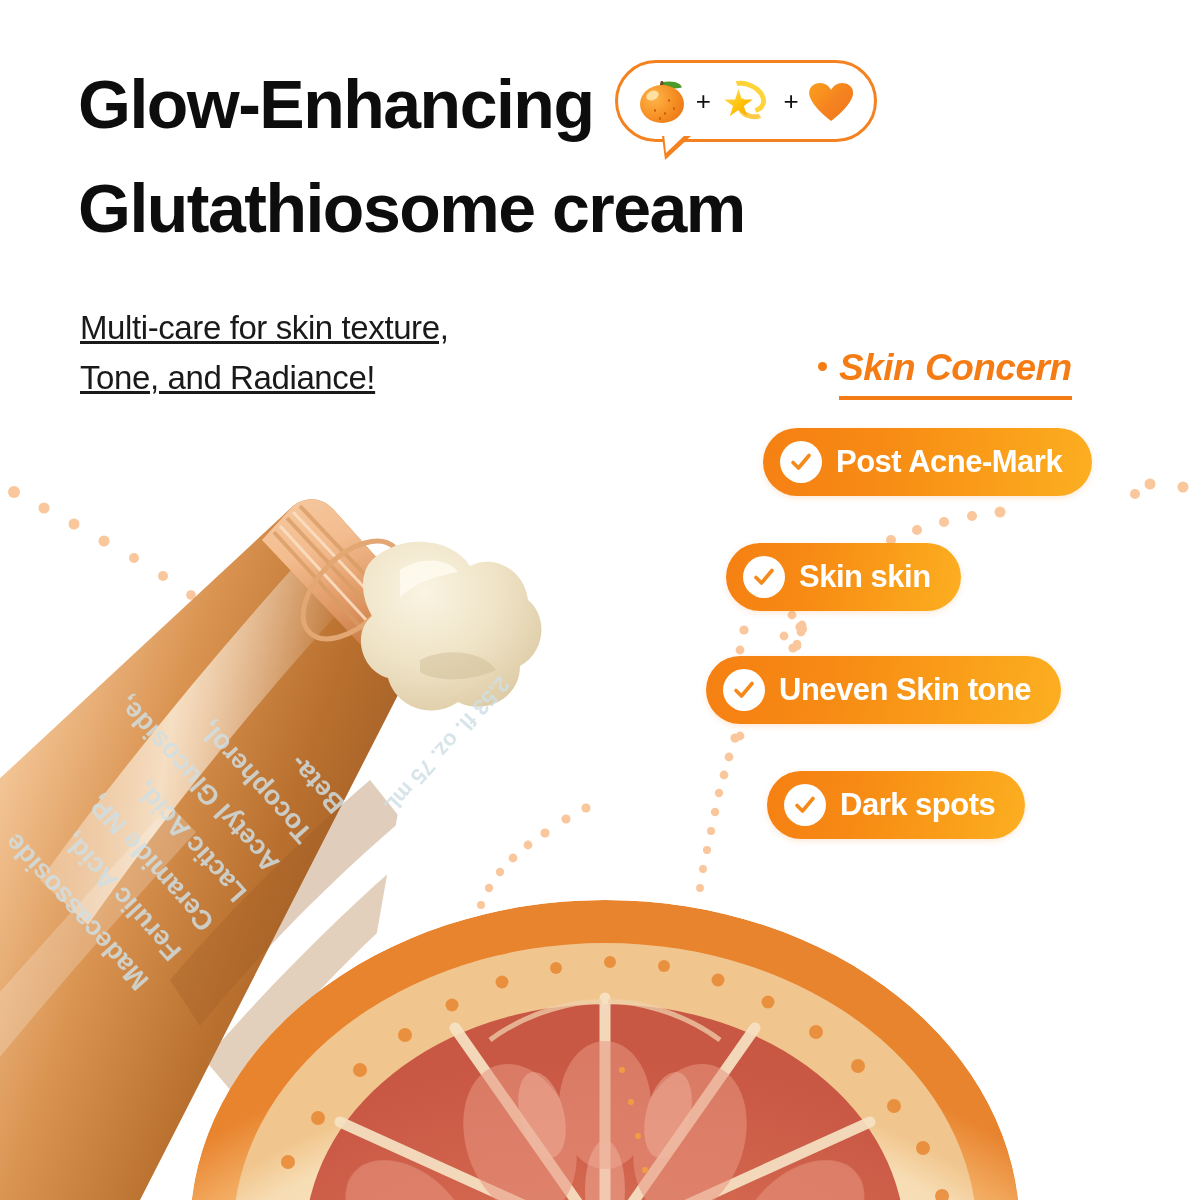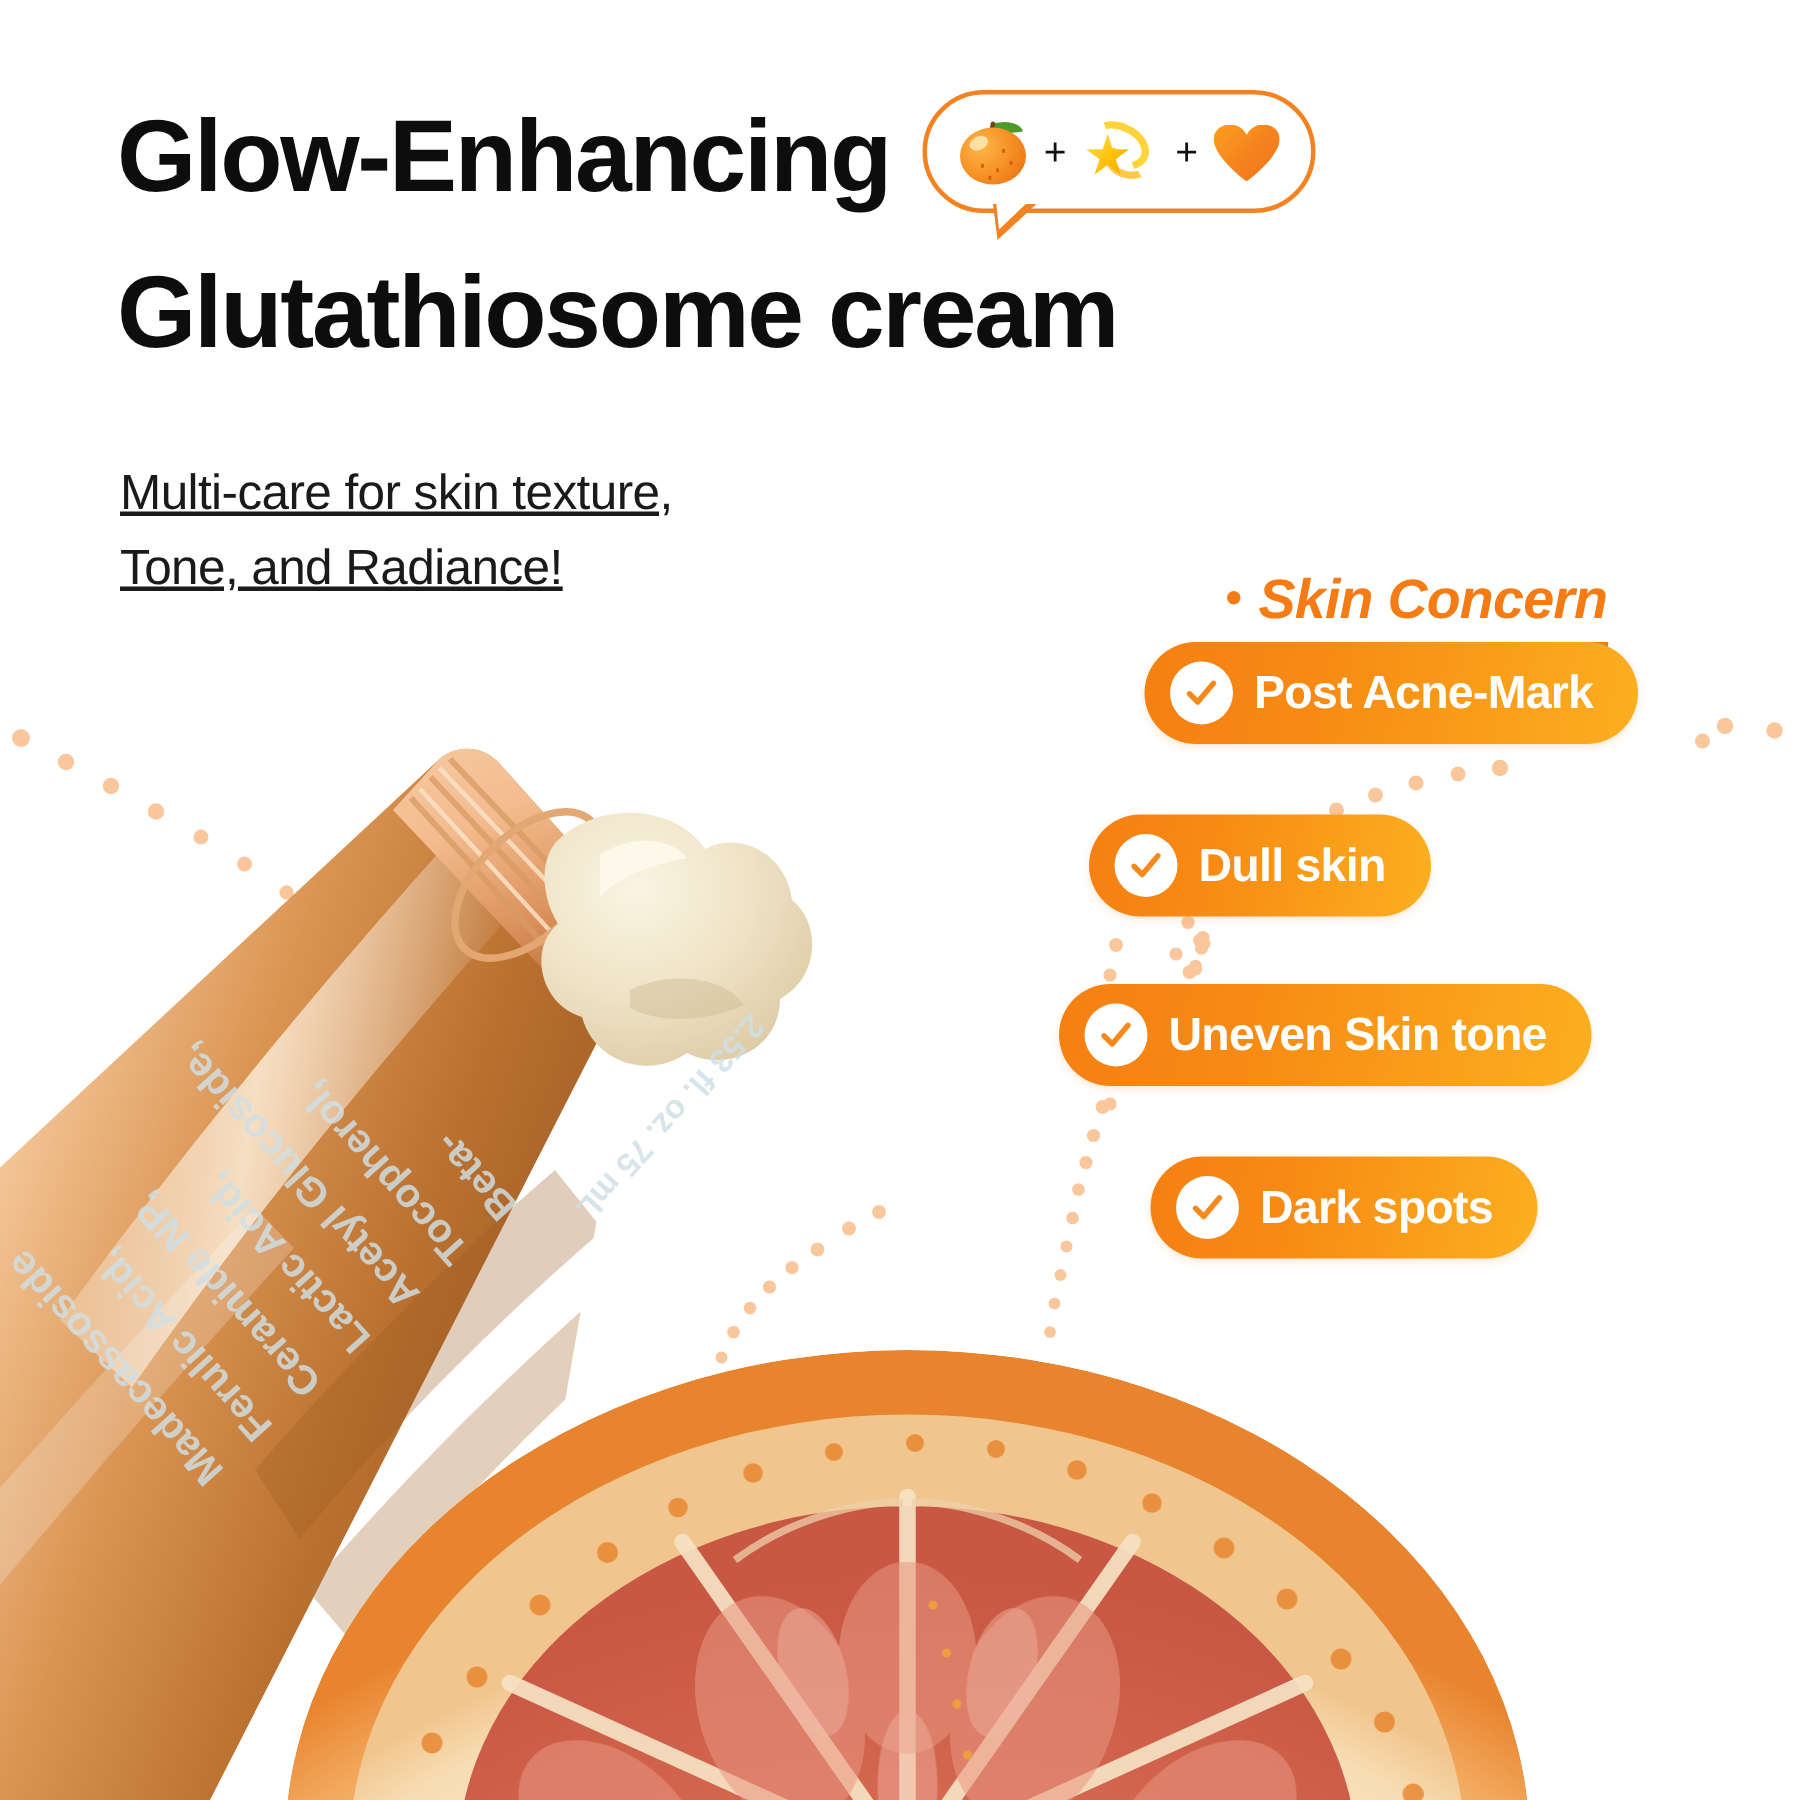--- a/index.html
+++ b/index.html
@@ -112,21 +112,20 @@
   }
   .concern-bullet {
     width:9px; height:9px; border-radius:50%; background:#F57C14;
     position:relative; top:-9px;
   }
   .concern-title {
     font-size:37px; font-weight:700; font-style:italic;
     color:#F57C14; letter-spacing:-0.5px;
     border-bottom:4px solid #F57C14;
     padding-bottom:7px;
-    margin-top:32px;
   }
 
   
   .pill {
     position:absolute;
     height:68px;
     border-radius:34px;
     display:flex; align-items:center;
     padding-left:17px; padding-right:30px;
     background:linear-gradient(100deg, #F58013 0%, #F78A14 35%, #FA9E19 70%, #FCAF21 100%);
@@ -295,21 +294,21 @@
     </span>
     <span class="pill-label">Post Acne-Mark</span>
   </div>
 
   <div class="pill" style="left:726px; top:543px;">
     <span class="pill-check">
       <svg width="26" height="26" viewBox="0 0 26 26" aria-hidden="true">
         <polyline points="5,13.5 10.5,19 21,6.5" fill="none" stroke="#F5891A" stroke-width="3.6" stroke-linecap="round" stroke-linejoin="round"></polyline>
       </svg>
     </span>
-    <span class="pill-label">Dull skin</span>
+    <span class="pill-label">Skin skin</span>
   </div>
 
   <div class="pill" style="left:767px; top:771px;">
     <span class="pill-check">
       <svg width="26" height="26" viewBox="0 0 26 26" aria-hidden="true">
         <polyline points="5,13.5 10.5,19 21,6.5" fill="none" stroke="#F5891A" stroke-width="3.6" stroke-linecap="round" stroke-linejoin="round"></polyline>
       </svg>
     </span>
     <span class="pill-label">Dark spots</span>
   </div>

